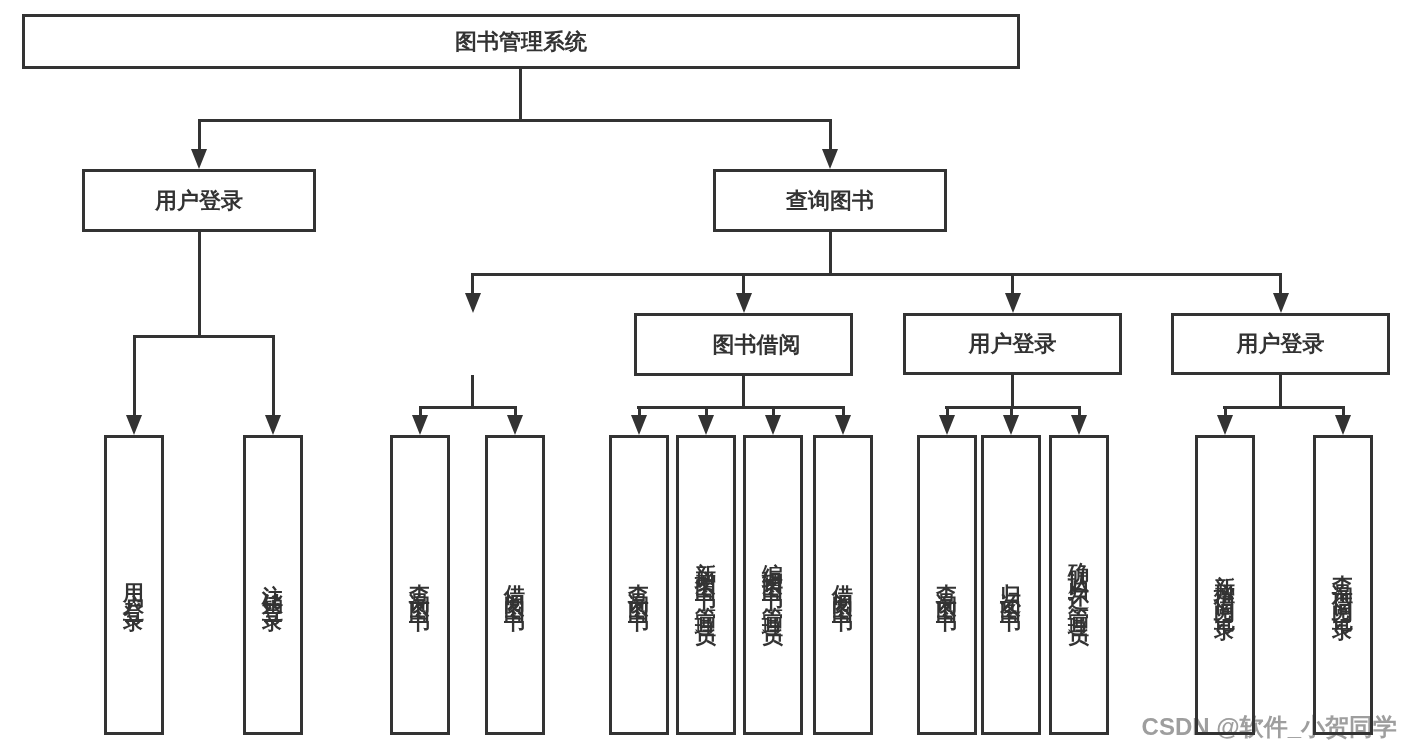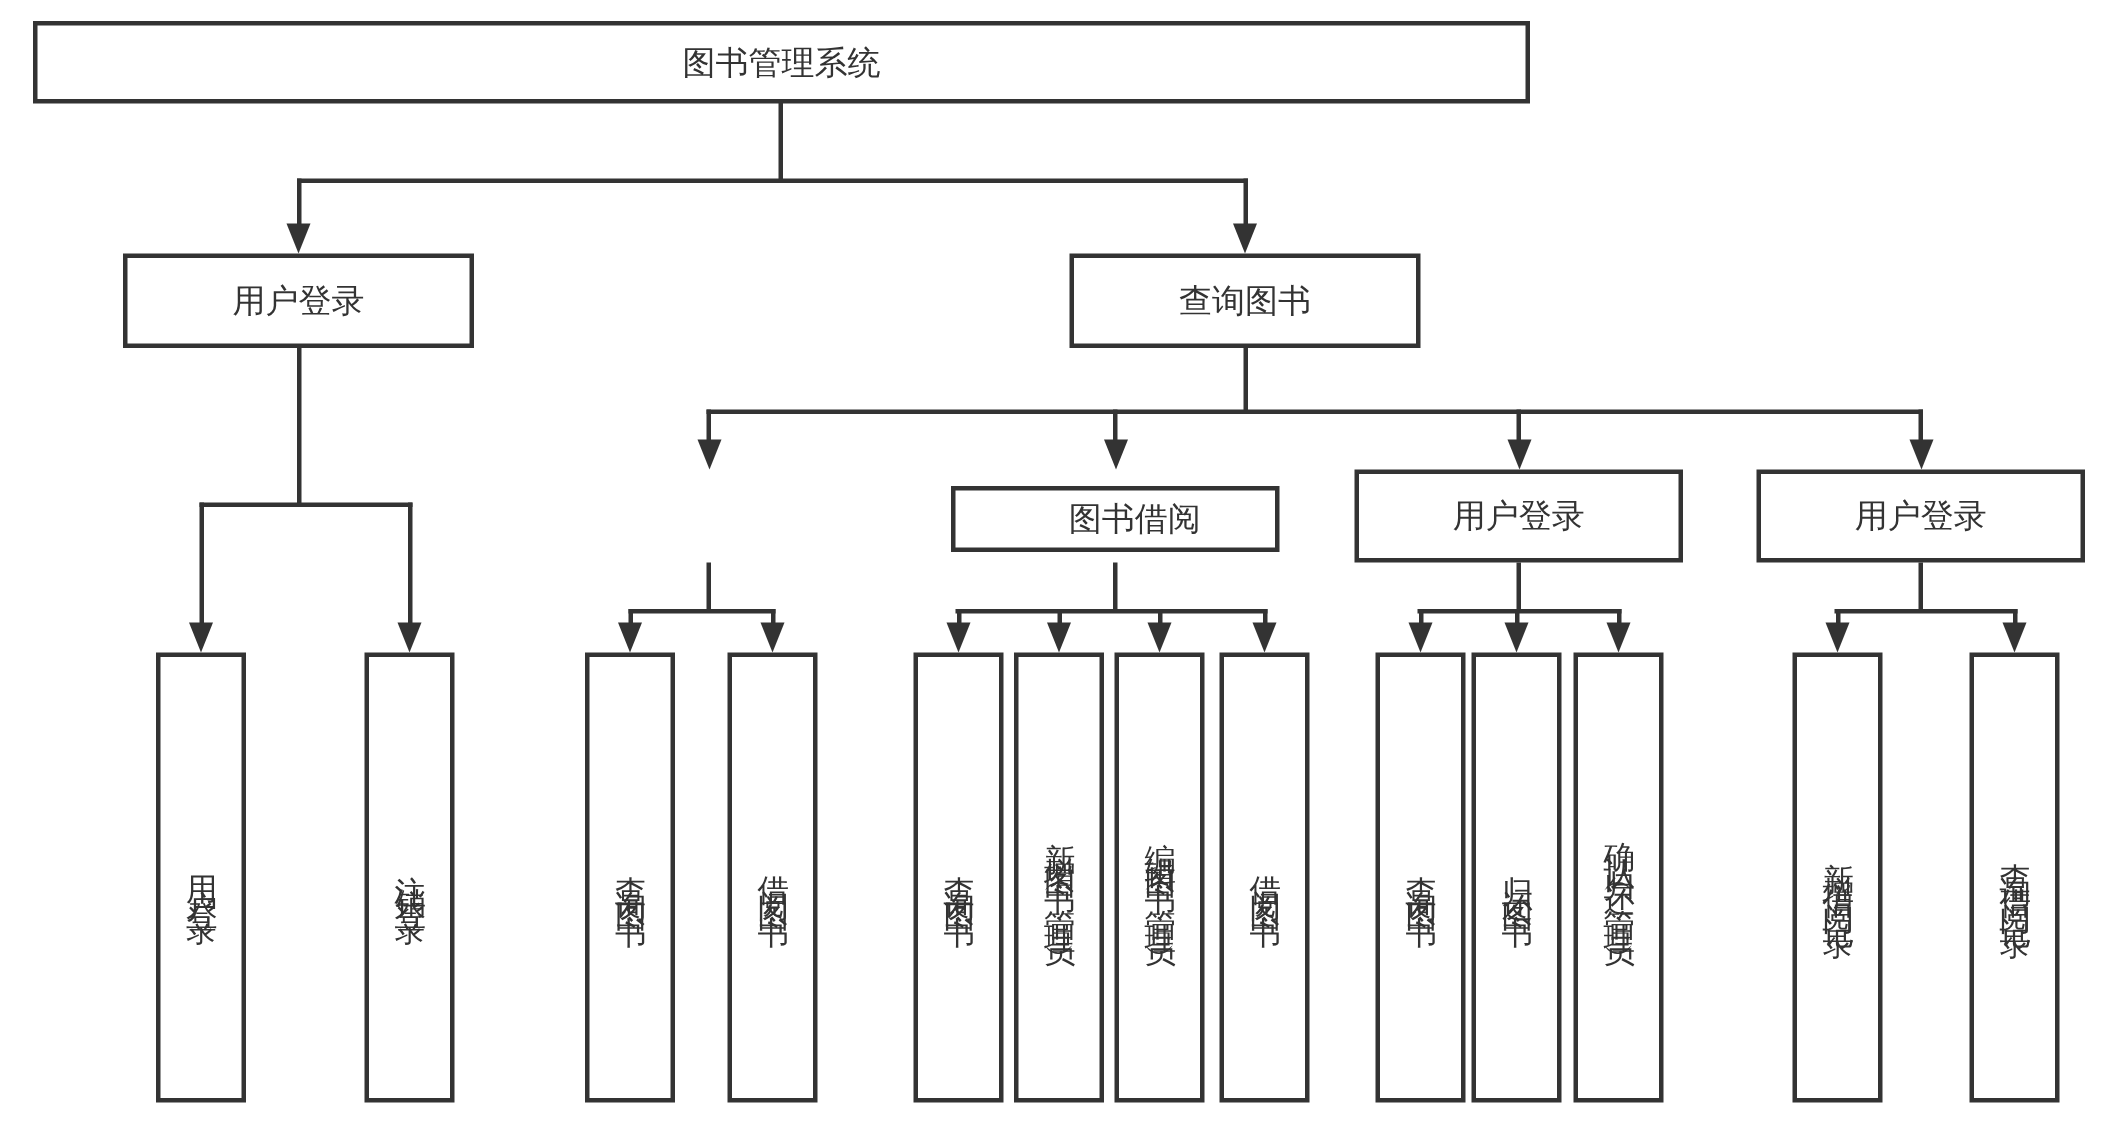--- a/index.html
+++ b/index.html
@@ -1,18 +1,18 @@
 <!DOCTYPE html>
 <html><head>
 <meta charset="utf-8">
 <style>
   html,body{margin:0;padding:0;background:#ffffff;}
   .canvas{
     position:relative;width:1405px;height:747px;background:#ffffff;overflow:hidden;
-    font-family:"Liberation Sans", sans-serif;color:#333333;
+    font-family:"Liberation Sans", sans-serif;color:#333333;font-weight:bold;
   }
   .node{
     position:absolute;box-sizing:border-box;border:3px solid #333333;background:#ffffff;
     display:flex;align-items:center;justify-content:center;
   }
   .label{font-size:22px;color:#333333;white-space:nowrap;}
   .vlabel{
     writing-mode:vertical-rl;text-orientation:mixed;font-size:21px;color:#333333;
     letter-spacing:9px;line-height:1;white-space:nowrap;
   }
@@ -39,21 +39,21 @@
 
   <div class="node" style="left:82px;top:169px;width:234px;height:63px;">
     <span class="label">用户登录</span>
   </div>
 
   <div class="node" style="left:713px;top:169px;width:234px;height:63px;">
     <span class="label">查询图书</span>
   </div>
 
 
-  <div class="node" style="left:634px;top:324px;width:219px;height:44px;padding-left:26px;">
+  <div class="node" style="left:634px;top:313px;width:219px;height:63px;padding-left:26px;">
     <span class="label">图书借阅</span>
   </div>
 
   <div class="node" style="left:903px;top:313px;width:219px;height:62px;">
     <span class="label">用户登录</span>
   </div>
 
   <div class="node" style="left:1171px;top:313px;width:219px;height:62px;">
     <span class="label">用户登录</span>
   </div>
@@ -154,14 +154,15 @@
   <div class="v" style="left:1078px;top:406px;height:12px;"></div>
   <div class="ah" style="left:1071px;top:415px;"></div>
 
   <div class="v" style="left:1279px;top:375px;height:33px;"></div>
   <div class="h" style="left:1223px;top:406px;width:122px;"></div>
   <div class="v" style="left:1224px;top:406px;height:12px;"></div>
   <div class="ah" style="left:1217px;top:415px;"></div>
   <div class="v" style="left:1342px;top:406px;height:12px;"></div>
   <div class="ah" style="left:1335px;top:415px;"></div>
 
+  <div class="watermark">CSDN @软件_小贺同学</div>
 
 </div>
 
 </body></html>

